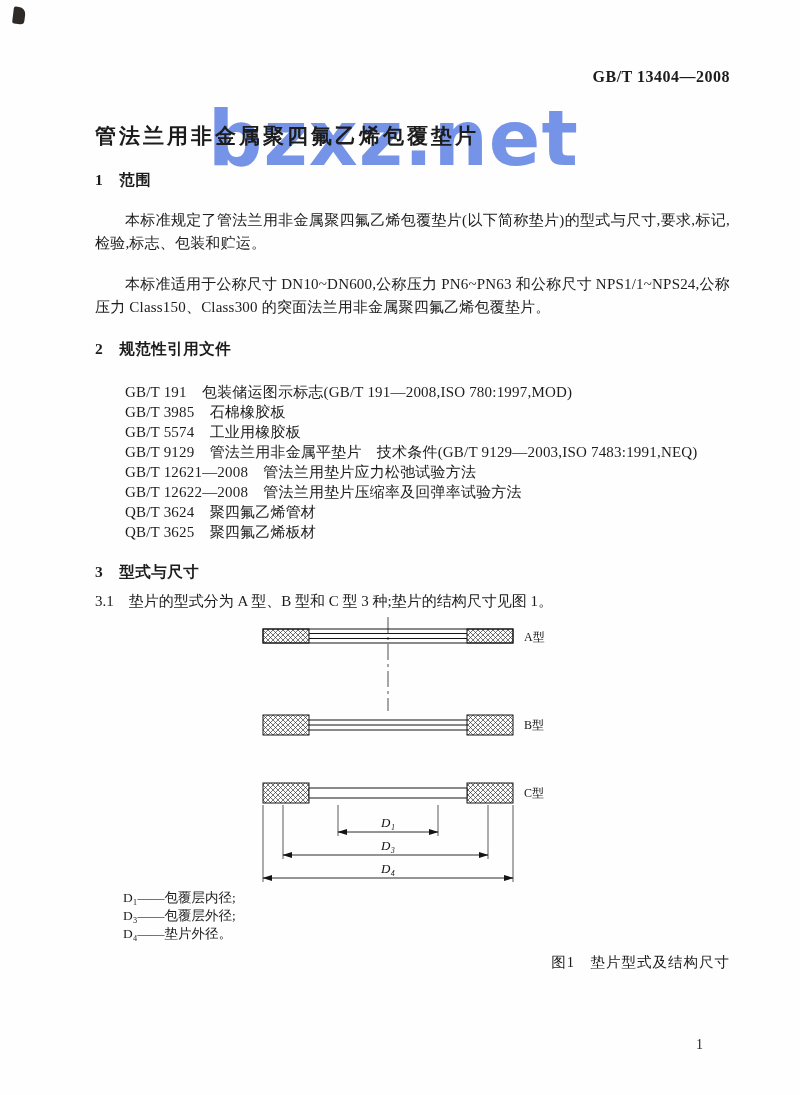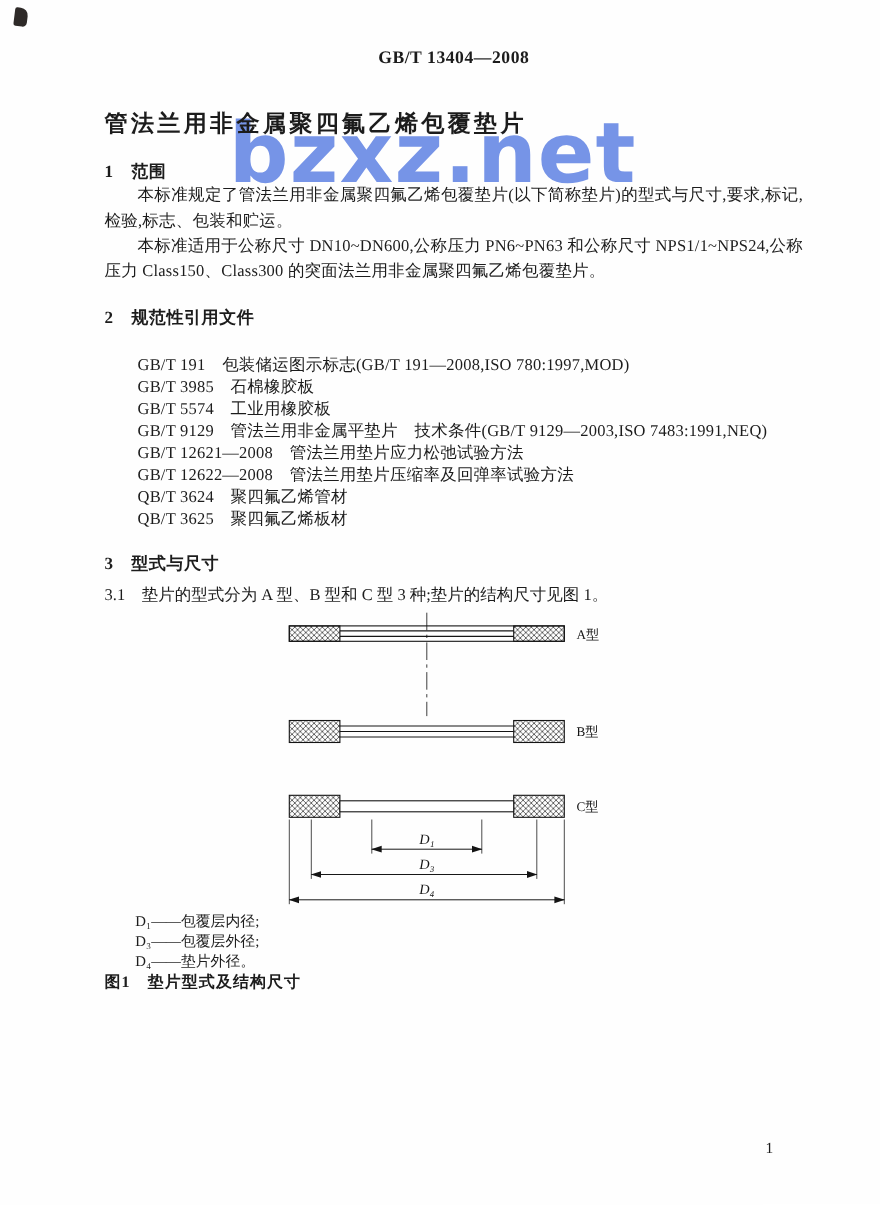--- a/index.html
+++ b/index.html
@@ -14,42 +14,42 @@
     font-family:"DejaVu Sans",sans-serif; font-weight:bold;
     font-size:76px; letter-spacing:1px; color:#1d4ed8; opacity:.6;
     user-select:none; pointer-events:none;
   }
   .corner-artifact {
     position:absolute; left:13px; top:7px; width:12px; height:17px;
     background:#2e2a28; border-radius:2px 7px 4px 2px; transform:rotate(7deg);
   }
   .content { position:relative; z-index:1; padding:0 70px 0 95px; }
   .doc-number {
-    padding-top:44px; text-align:center; font-weight:bold;
+    padding-top:68px; text-align:right; font-weight:bold;
     font-size:16px; letter-spacing:.5px;
   }
   .title {
     margin:36px 0 14px; text-align:left; font-weight:bold;
     font-size:21px; letter-spacing:3px;
   }
   h2.sec { margin-top:20px; font-size:15.5px; font-weight:bold; letter-spacing:.5px; }
   p.body {
-    margin-top:0; font-size:15px; line-height:23px; text-indent:2em;
+    margin-top:18px; font-size:15px; line-height:23px; text-indent:2em;
     text-align:justify; letter-spacing:.2px;
   }
   ul.refs { list-style:none; margin:22px 0 0 30px; }
   ul.refs li { font-size:15px; line-height:20px; letter-spacing:.2px; }
   p.clause { margin-top:8px; font-size:15px; line-height:20px; }
   figure.fig { margin:4px 0 0 133px; }
   .fig svg { display:block; }
   .fig text { font-family:"Liberation Serif","DejaVu Serif",serif; fill:#141414; }
   .fig .tlabel { font-size:12px; }
   .fig .dim { font-size:13px; font-style:italic; }
   .legend { margin:2px 0 0 28px; font-size:13.5px; line-height:18px; }
-  .caption { text-align:left; font-weight:bold; font-size:14.5px; letter-spacing:1px; }
+  .caption { margin-top:10px; text-align:right; font-weight:normal; font-size:14.5px; letter-spacing:1px; }
   .page-number { position:absolute; right:97px; bottom:42px; font-size:14px; z-index:1; }
 </style>
 </head>
 <body>
 
 <div class="page">
 
   <div class="watermark">bzxz.net</div>
   <div class="corner-artifact"></div>
 

